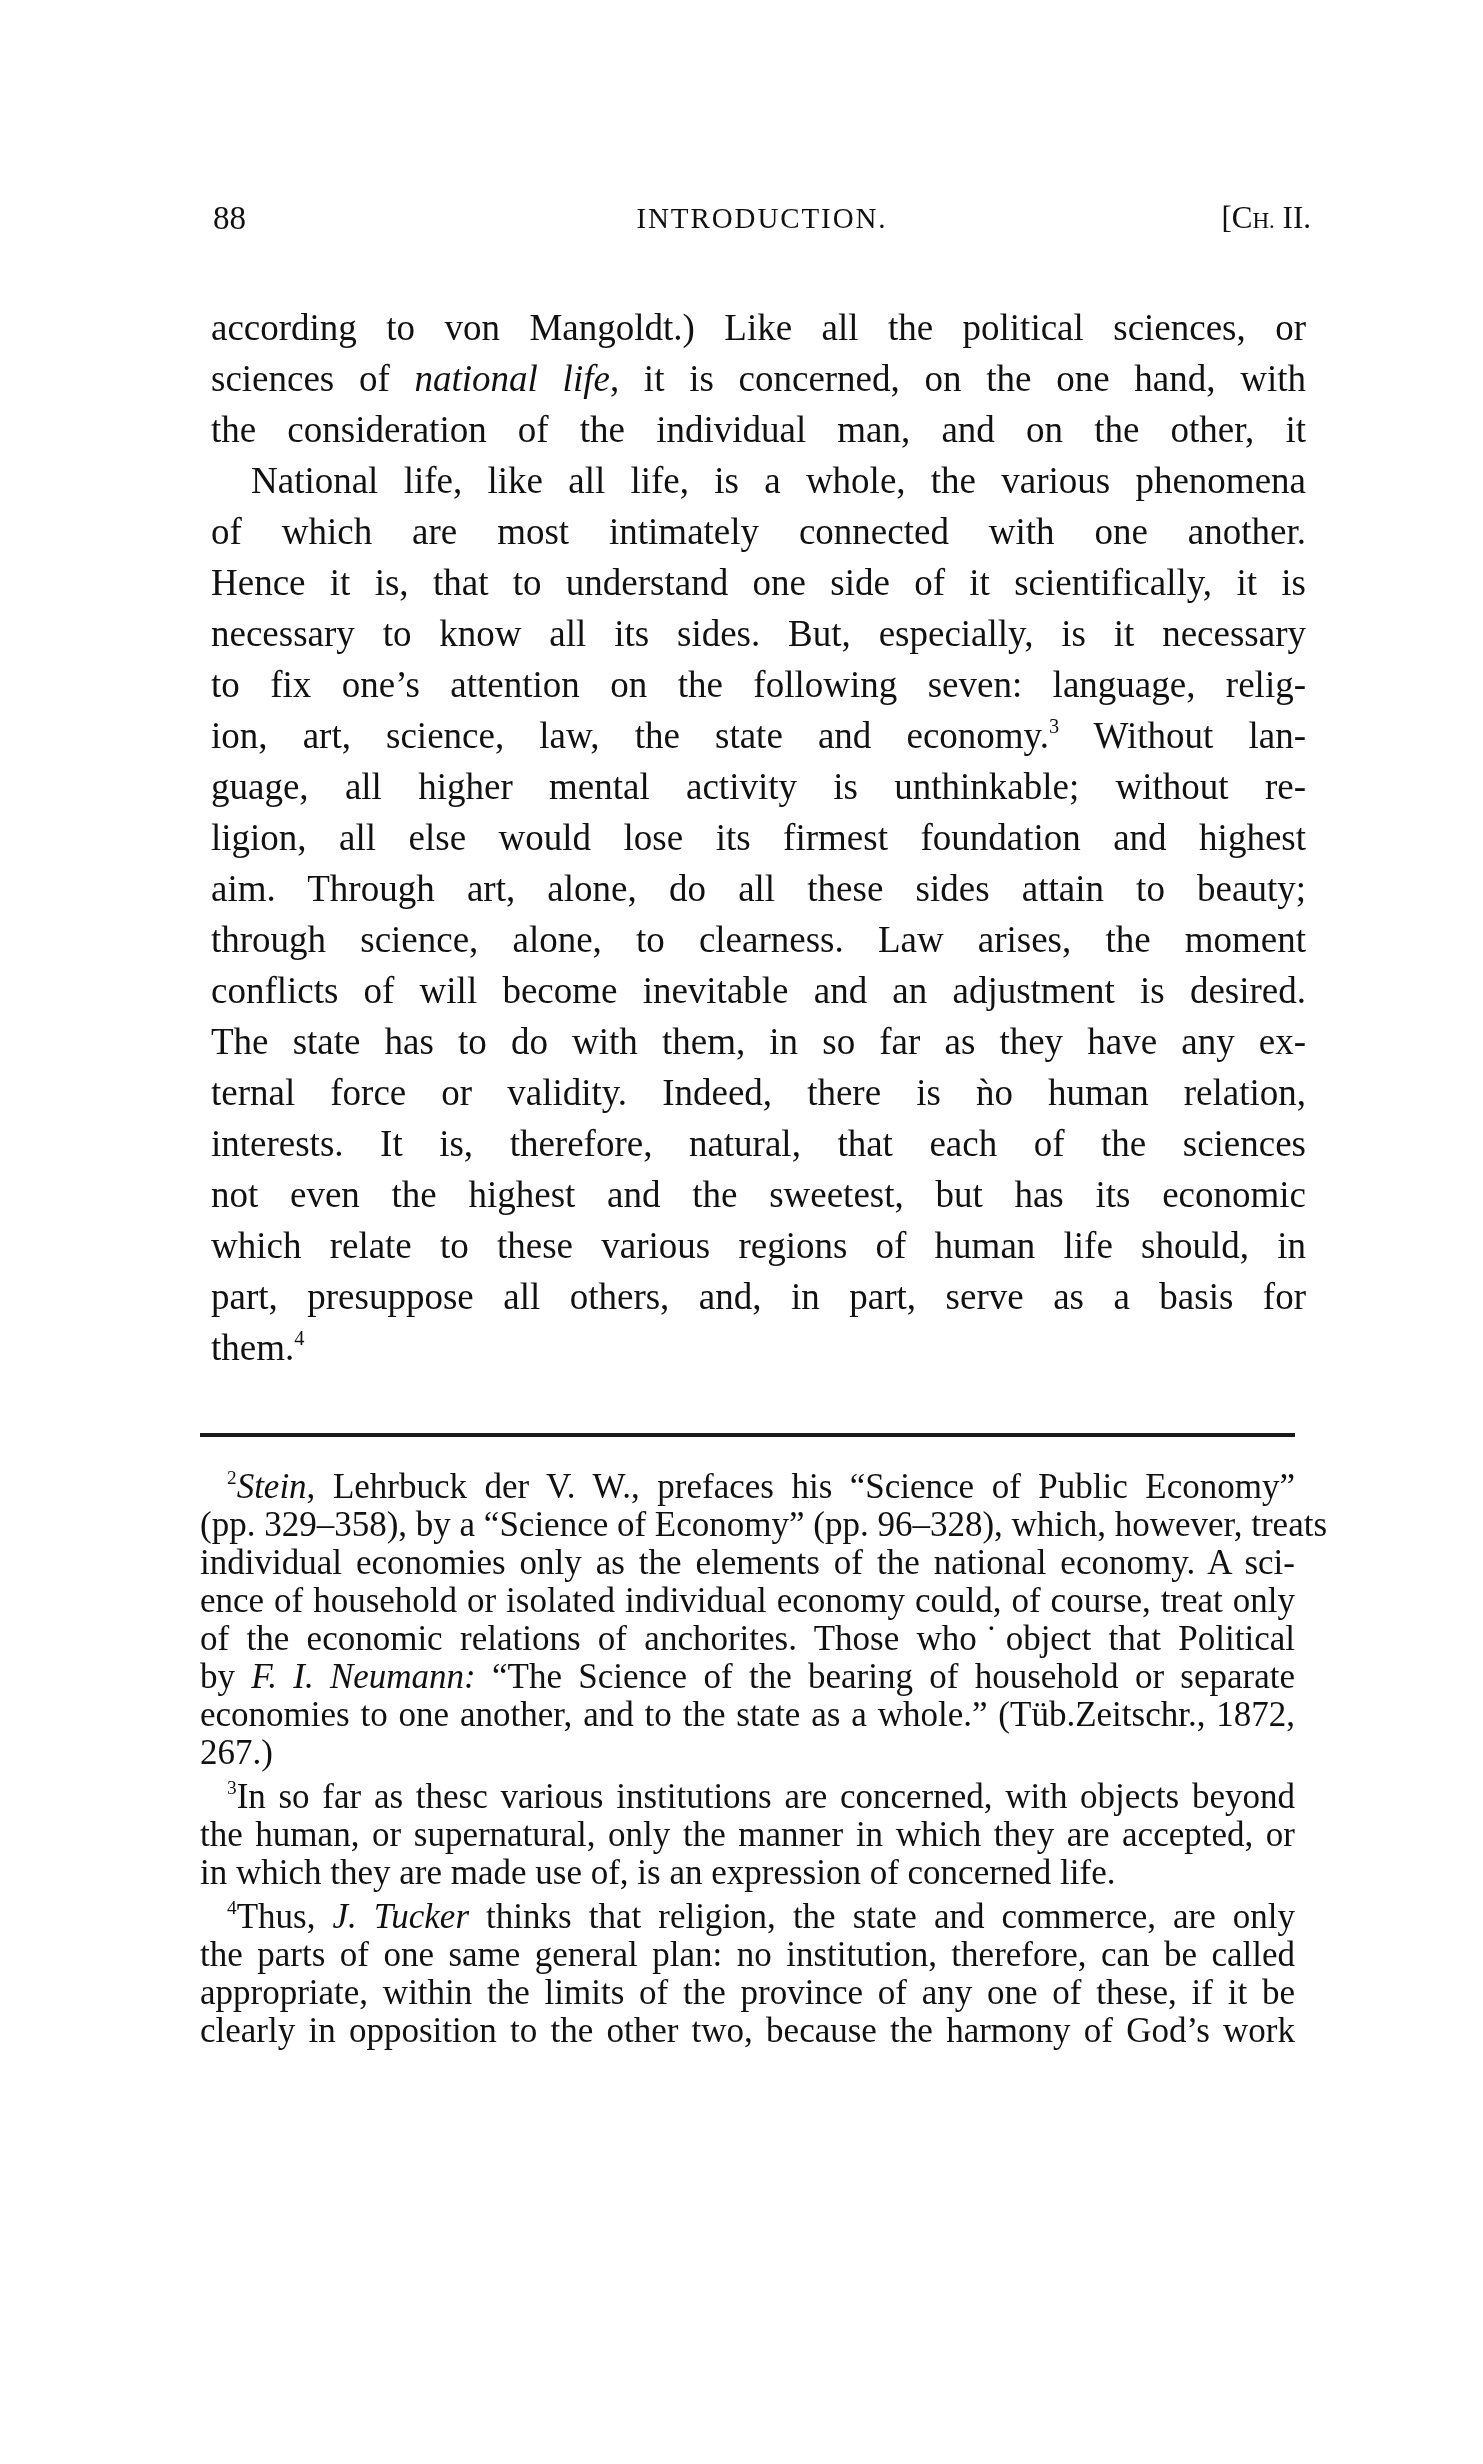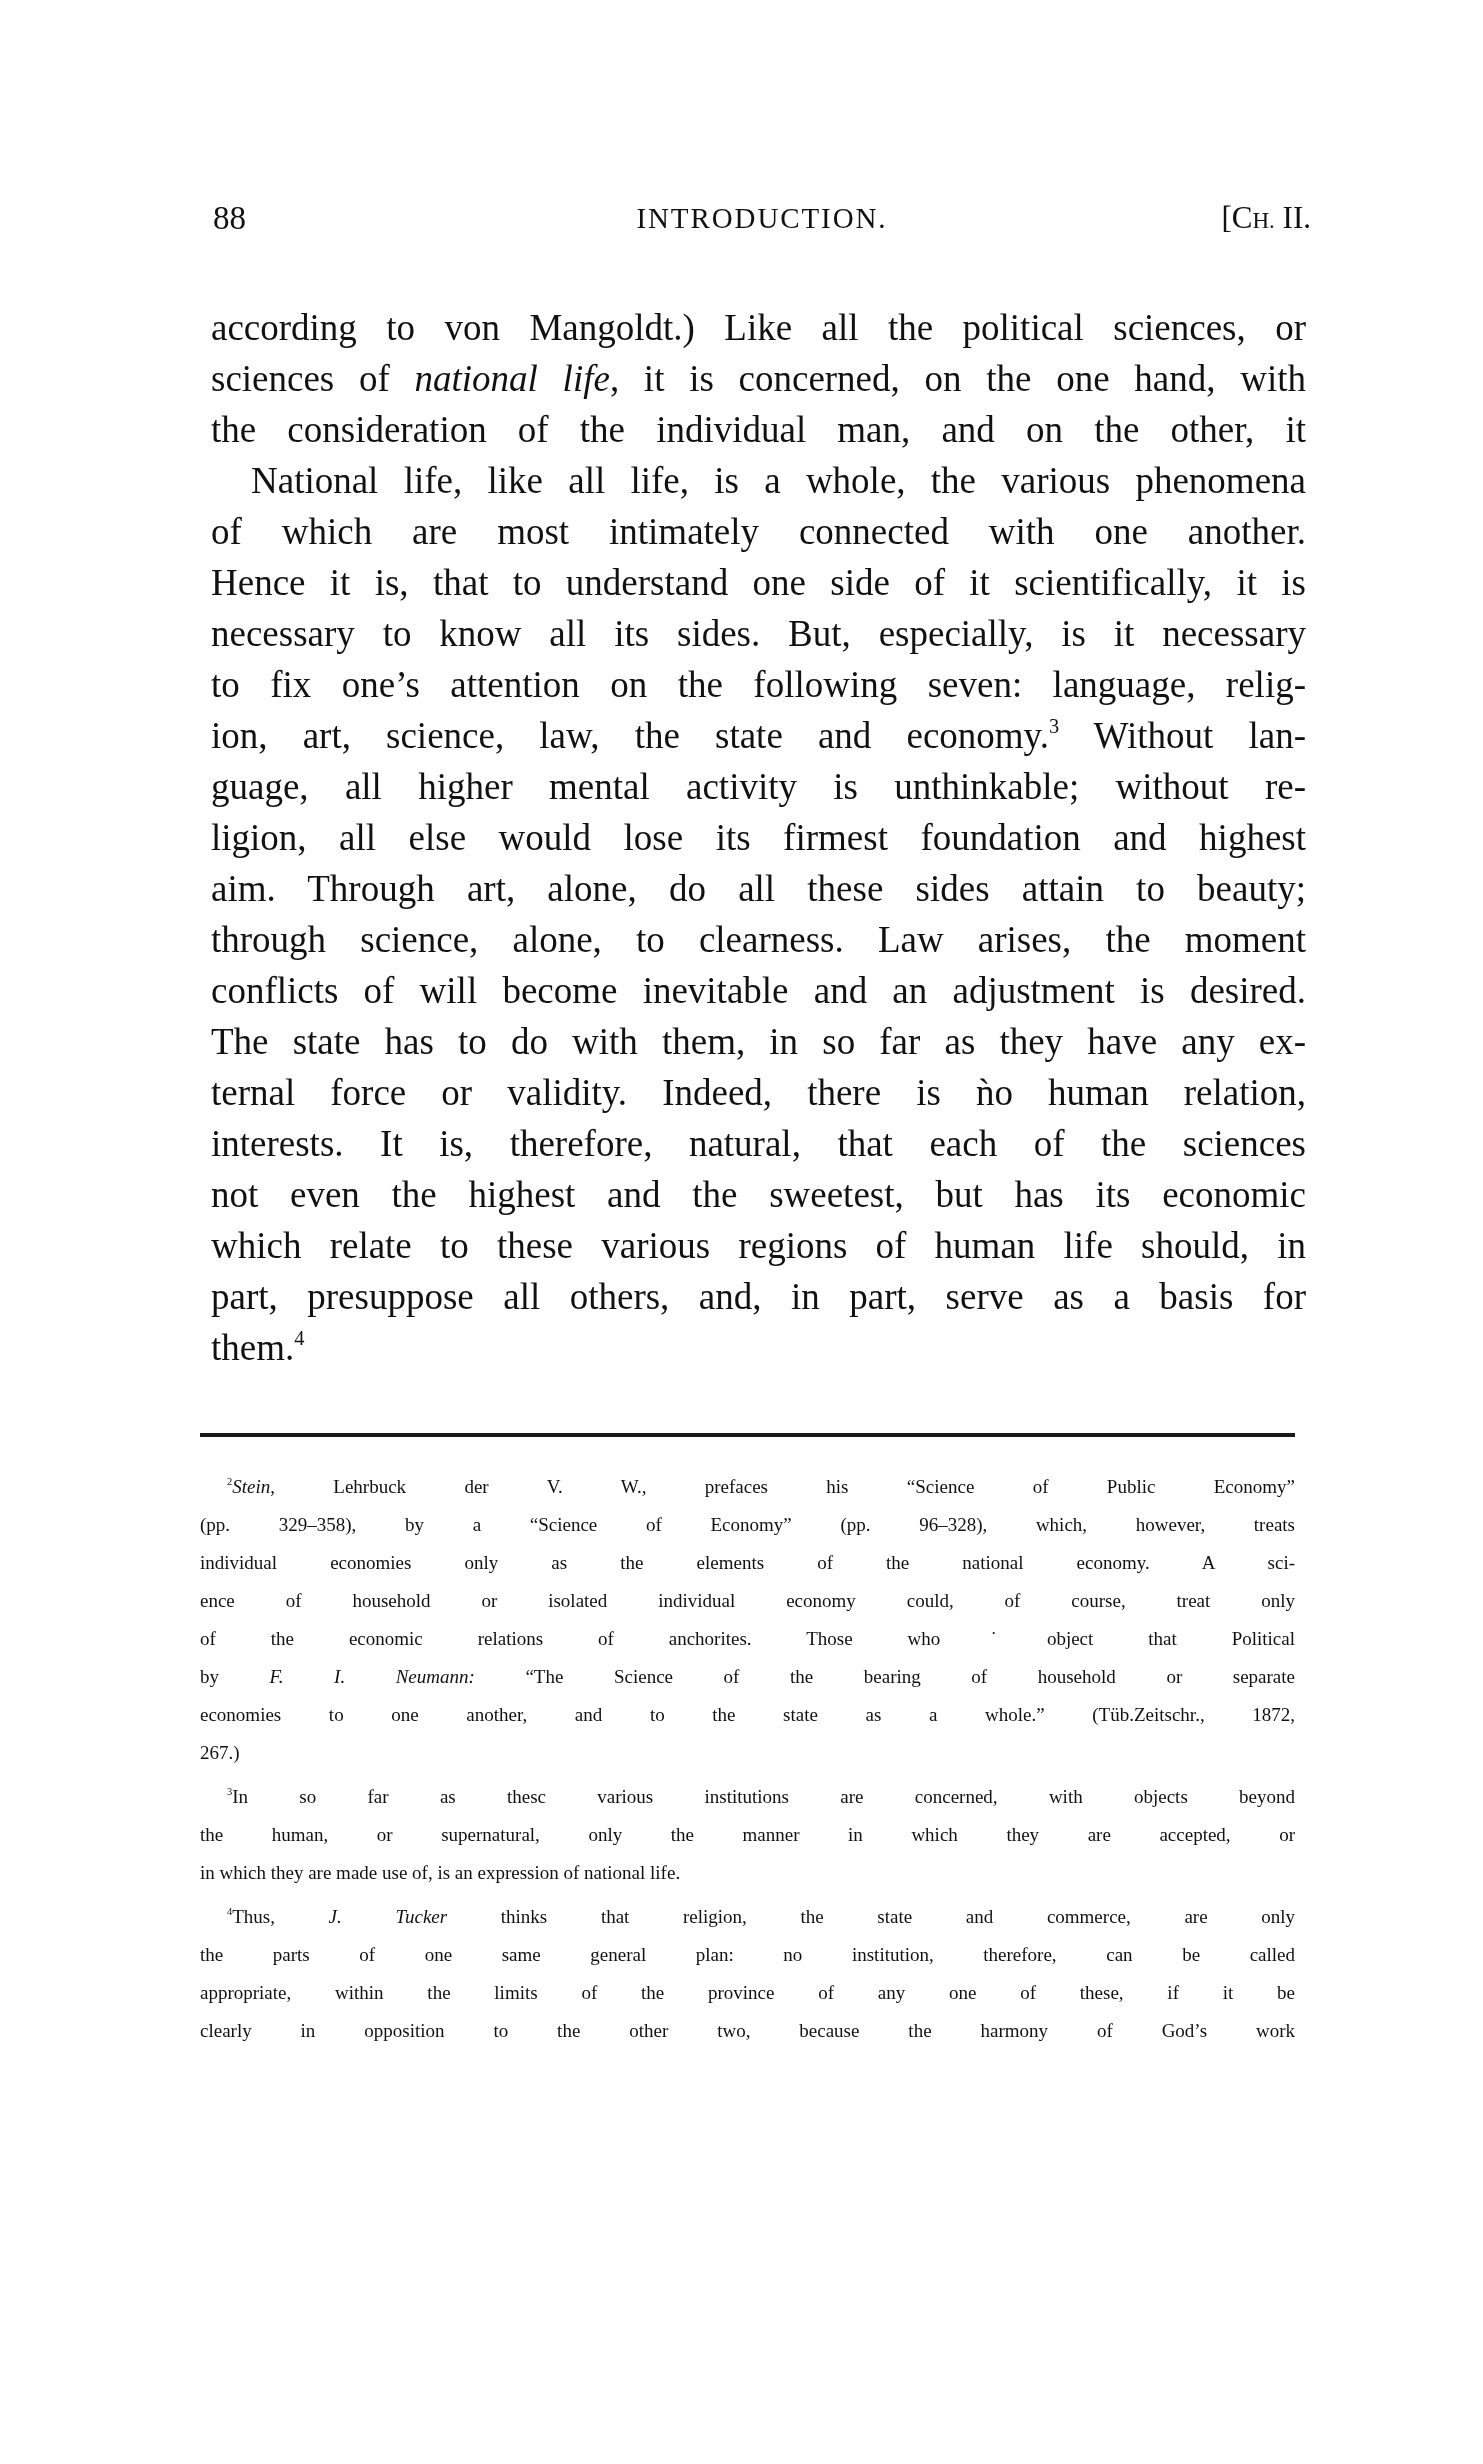--- a/index.html
+++ b/index.html
@@ -12,21 +12,21 @@
   .running-head .chap .sc { font-size: 23px; }
 
   .body-text { position: absolute; left: 211px; top: 302px; width: 1095px; font-size: 37px; line-height: 51px; }
   .line { display: block; text-align: justify; text-align-last: justify; white-space: nowrap; height: 51px; }
   .line.last { text-align-last: left; }
   .line.indent { padding-left: 40px; }
   .body-text sup, .footnotes sup { font-size: 0.55em; vertical-align: 0.75em; line-height: 0; }
 
   .rule { position: absolute; left: 200px; top: 1433px; width: 1095px; height: 3.8px; background: #1a1a1a; }
 
-  .footnotes { position: absolute; left: 200px; top: 1468px; width: 1095px; font-size: 19px; line-height: 38px; }
+  .footnotes { position: absolute; left: 200px; top: 1468px; width: 1095px; font-size: 35px; line-height: 38px; }
   .fline { display: block; text-align: justify; text-align-last: justify; white-space: nowrap; height: 38px; }
   .fline.last { text-align-last: left; }
   .fline.indent { padding-left: 27px; }
   .note-gap { height: 5.8px; }
   em, i { font-style: italic; }
 </style>
 </head>
 <body>
 
 <div class="page">
@@ -70,21 +70,21 @@
         <span class="fline">ence of household or isolated individual economy could, of course, treat only</span>
         <span class="fline">of the economic relations of anchorites.  Those who˙object that Political</span>
         <span class="fline">by <em>F. I. Neumann:</em> “The Science of the bearing of household or separate</span>
         <span class="fline">economies to one another, and to the state as a whole.”  (Tüb.Zeitschr., 1872,</span>
         <span class="fline last">267.)</span>
       </div>
       <div class="note-gap"></div>
       <div>
         <span class="fline indent"><sup>3</sup>In so far as thesc various institutions are concerned, with objects beyond</span>
         <span class="fline">the human, or supernatural, only the manner in which they are accepted, or</span>
-        <span class="fline last">in which they are made use of, is an expression of national life.</span>
+        <span class="fline last">in which they are made use of, is an expression of concerned life.</span>
       </div>
       <div class="note-gap"></div>
       <div>
         <span class="fline indent"><sup>4</sup>Thus, <em>J. Tucker</em> thinks that religion, the state and commerce, are only</span>
         <span class="fline">the parts of one same general plan: no institution, therefore, can be called</span>
         <span class="fline">appropriate, within the limits of the province of any one of these, if it be</span>
         <span class="fline">clearly in opposition to the other two, because the harmony of God’s work</span>
       </div>
     </div>
 </div>

